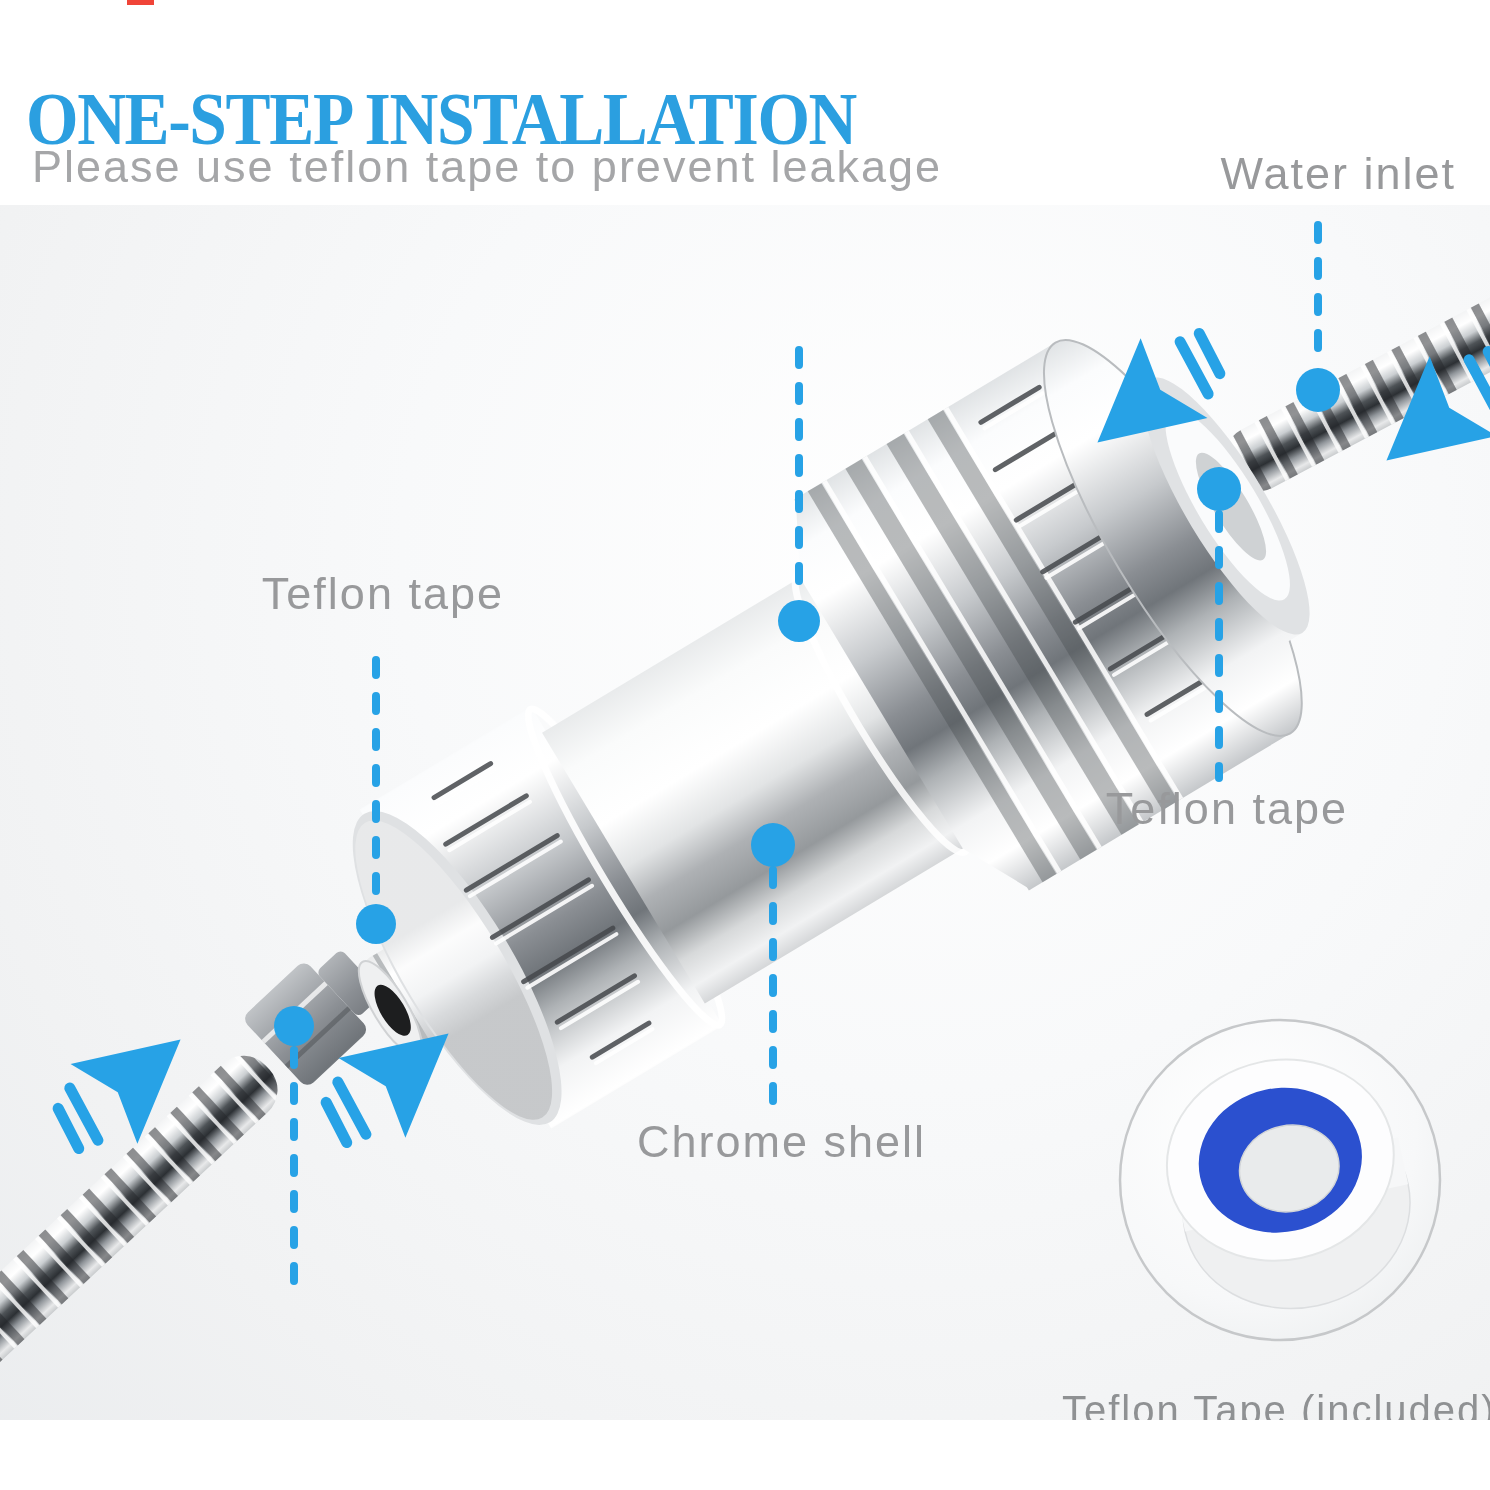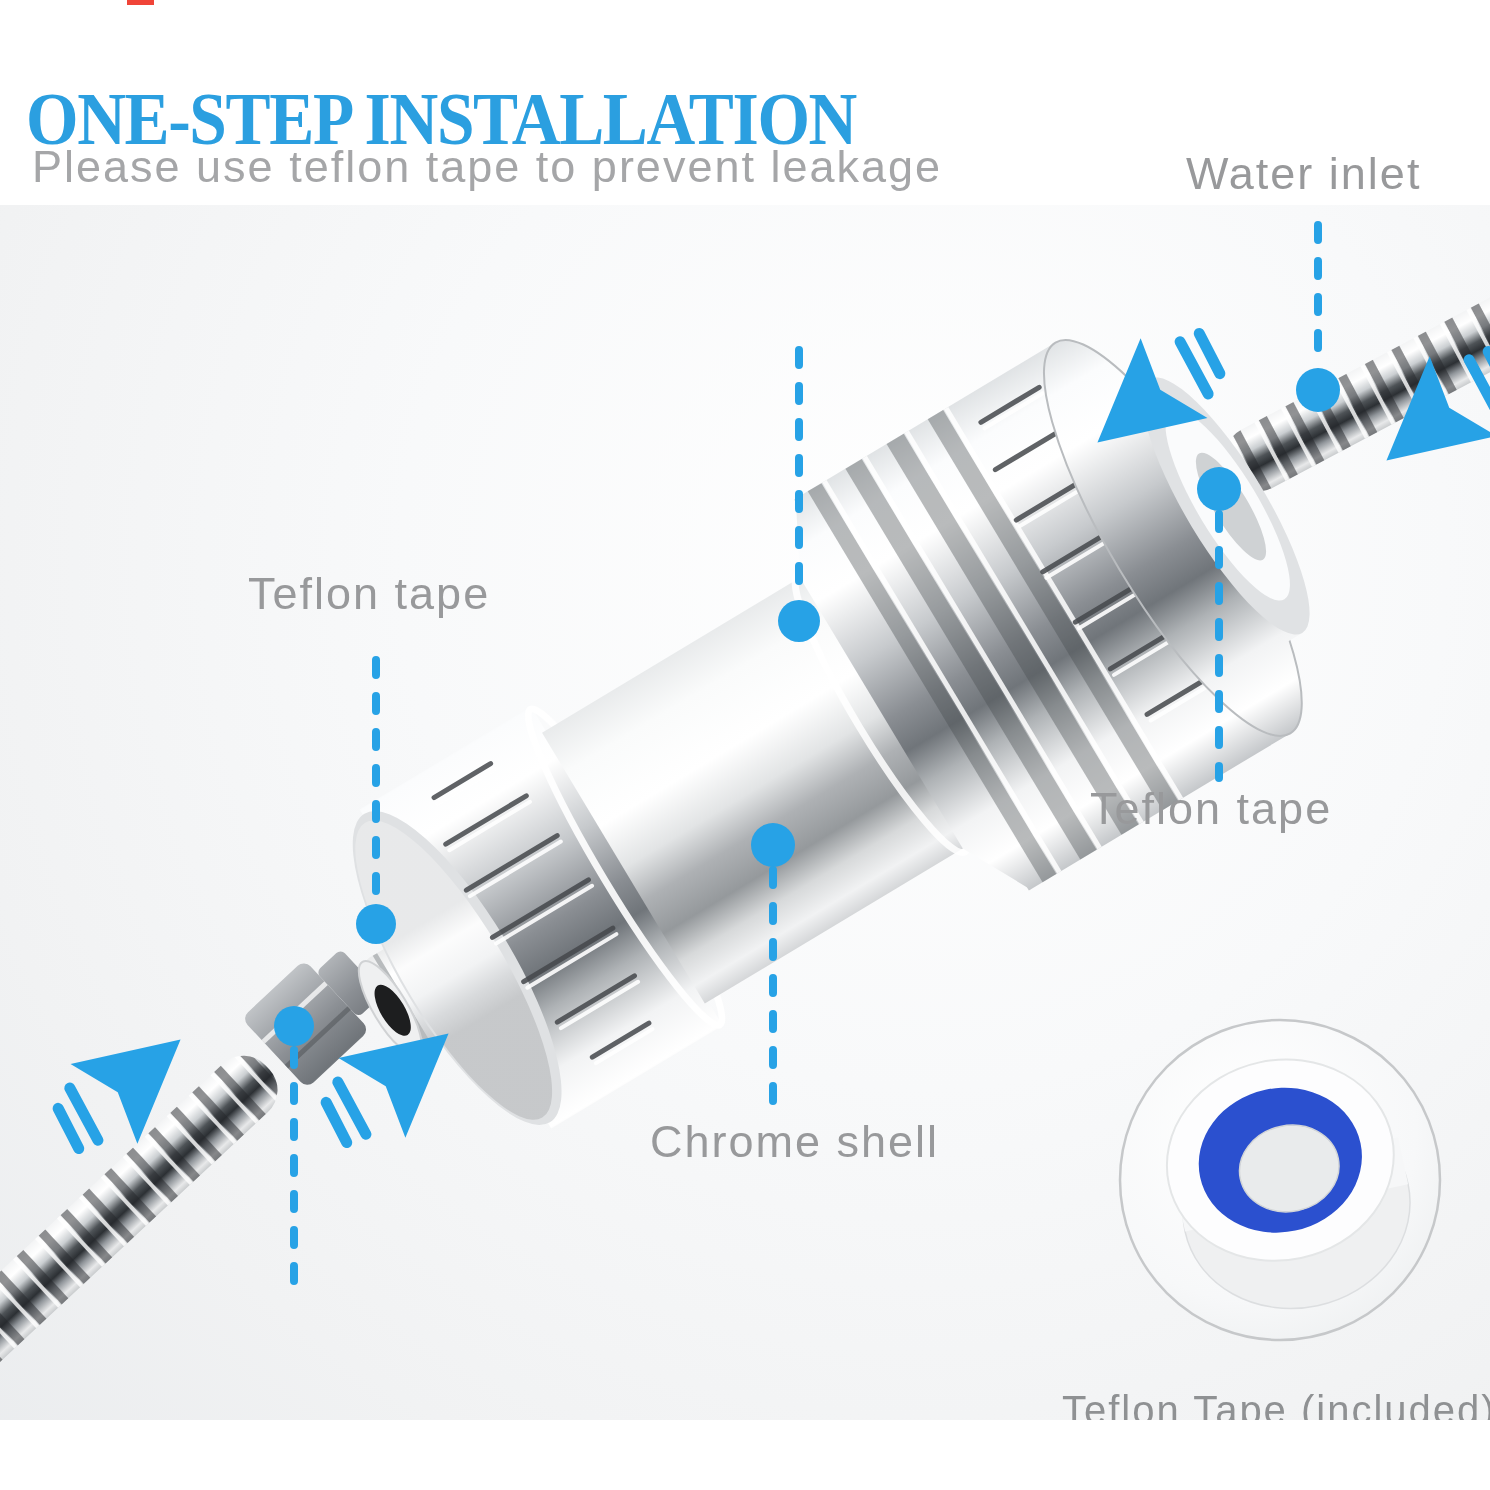--- a/index.html
+++ b/index.html
@@ -7,26 +7,26 @@
          font-family:"Liberation Sans",sans-serif;background:#ffffff;}
   #photo-bg{position:absolute;left:0;top:205px;width:1490px;height:1285px;
     background:radial-gradient(ellipse at 62% 28%, #ffffff 0%, #f8f9fa 40%, #f1f2f3 75%, #eaecee 100%);}
   #red-artifact{position:absolute;left:127px;top:0;width:27px;height:5px;background:#f04438;}
   .page-title{position:absolute;left:26px;top:26px;color:#2b9fe0;
     font-family:"Liberation Serif",serif;font-weight:700;font-size:75px;
     letter-spacing:-1.5px;white-space:nowrap;transform:scaleX(.9);transform-origin:left top;}
   .page-subtitle{position:absolute;left:8px;top:141px;color:#a5a6a8;font-size:45px;
     letter-spacing:2px;white-space:nowrap;margin-left:24px;}
   .callout{position:absolute;color:#98999b;font-size:45px;letter-spacing:2px;
-    text-align:left;white-space:nowrap;}
+    text-align:right;white-space:nowrap;}
   #lbl-water-inlet {left:1186px;top:148px;width:270px;}
   #lbl-cartridge   {left:690px; top:280px;width:220px;}
   #lbl-teflon-left {left:248px; top:568px;width:256px;}
   #lbl-teflon-right{left:1090px;top:783px;width:258px;}
-  #lbl-chrome-shell{left:650px; top:1116px;width:296px;}
+  #lbl-chrome-shell{left:630px; top:1116px;width:296px;}
   #lbl-water-outlet{left:162px; top:1286px;width:278px;}
   #lbl-tape-included{left:1062px;top:1388px;width:420px;font-size:40px;color:#8f9193;}
   svg{position:absolute;left:0;top:0;}
   .leader{stroke:#27a2e6;stroke-width:8;stroke-dasharray:15 21;stroke-linecap:round;fill:none;}
   .stripe{stroke:#27a2e6;stroke-width:11;stroke-linecap:round;}
   .tickd{stroke:#45484c;stroke-width:5;stroke-linecap:round;opacity:.85;}
   .tickw{stroke:#ffffff;stroke-width:4;stroke-linecap:round;opacity:.9;}
   .groove{fill:rgba(70,75,80,.38);}
   .grooveh{fill:rgba(255,255,255,.85);}
 </style>

